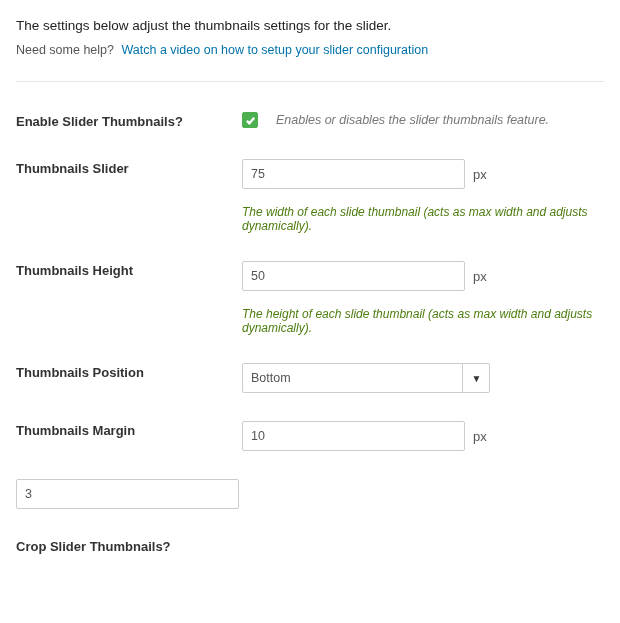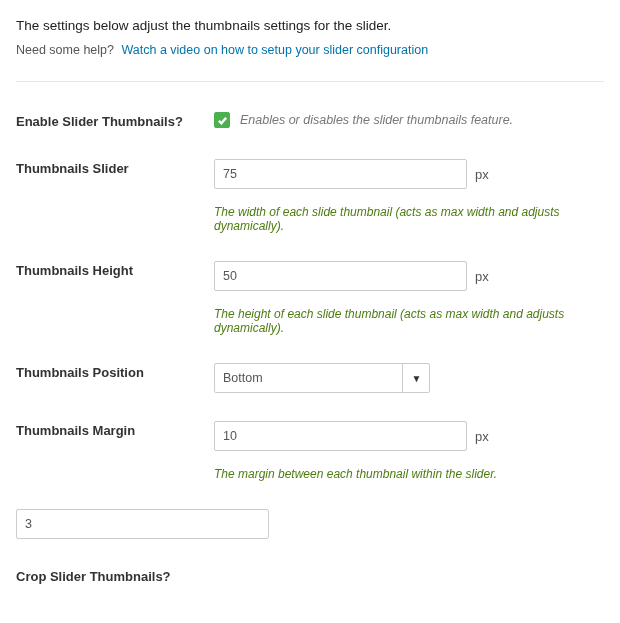--- a/index.html
+++ b/index.html
@@ -38,35 +38,35 @@
     }
     .field-row {
       display: flex;
       align-items: flex-start;
       margin-bottom: 28px;
     }
     .field-row.compact {
       margin-bottom: 30px;
     }
     .label-col {
-      width: 198px;
+      width: 226px;
       flex-shrink: 0;
       padding-top: 2px;
       font-size: 13px;
       font-weight: 600;
       color: #333;
     }
     .control-col {
       flex: 1;
       min-width: 0;
     }
     .inline-control {
       display: flex;
       align-items: center;
-      gap: 10px;
+      gap: 18px;
     }
     .checkbox {
       width: 16px;
       height: 16px;
       border: 1px solid #ccc;
       border-radius: 2px;
       display: inline-flex;
       align-items: center;
       justify-content: center;
       flex-shrink: 0;
@@ -87,42 +87,42 @@
       fill: none;
       stroke: #fff;
       stroke-width: 2.6;
     }
     .desc-inline {
       font-size: 12.5px;
       font-style: italic;
       color: #777;
     }
     .text-input {
-      width: 253px;
+      width: 223px;
       height: 30px;
       padding: 4px 8px;
       font-size: 12.5px;
       border: 1px solid #ccc;
       border-radius: 2px;
       color: #555;
     }
     .unit {
       margin-left: 8px;
       font-size: 13px;
       color: #555;
     }
     .desc-below {
       margin-top: 16px;
       font-size: 12px;
       font-style: italic;
       color: #4d7c0f;
     }
     .select-wrap {
       position: relative;
-      width: 216px;
+      width: 248px;
     }
     .select-input {
       width: 100%;
       height: 30px;
       padding: 4px 30px 4px 8px;
       font-size: 12.5px;
       border: 1px solid #ccc;
       border-radius: 2px;
       color: #555;
       background: #fff;
@@ -207,21 +207,20 @@
   </div>
 </div>
 
 <div class="field-row">
   <div class="label-col">Thumbnails Margin</div>
   <div class="control-col">
     <div class="input-line">
       <input type="text" class="text-input" value="10" style="">
       <span class="unit">px</span>
     </div>
-    <div class="desc-below">The margin between each thumbnail within the slider.</div>
   </div>
 </div>
 
 <div class="field-row">
   <div class="control-col">
     <div class="input-line">
       <input type="text" class="text-input" value="3" style="">
     </div>
   </div>
 </div>

